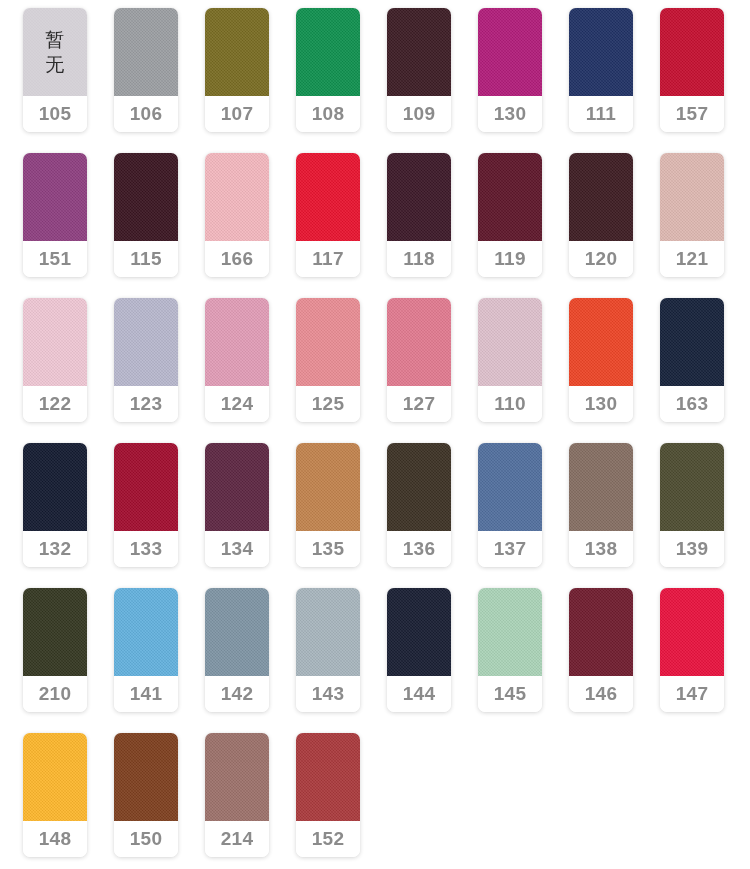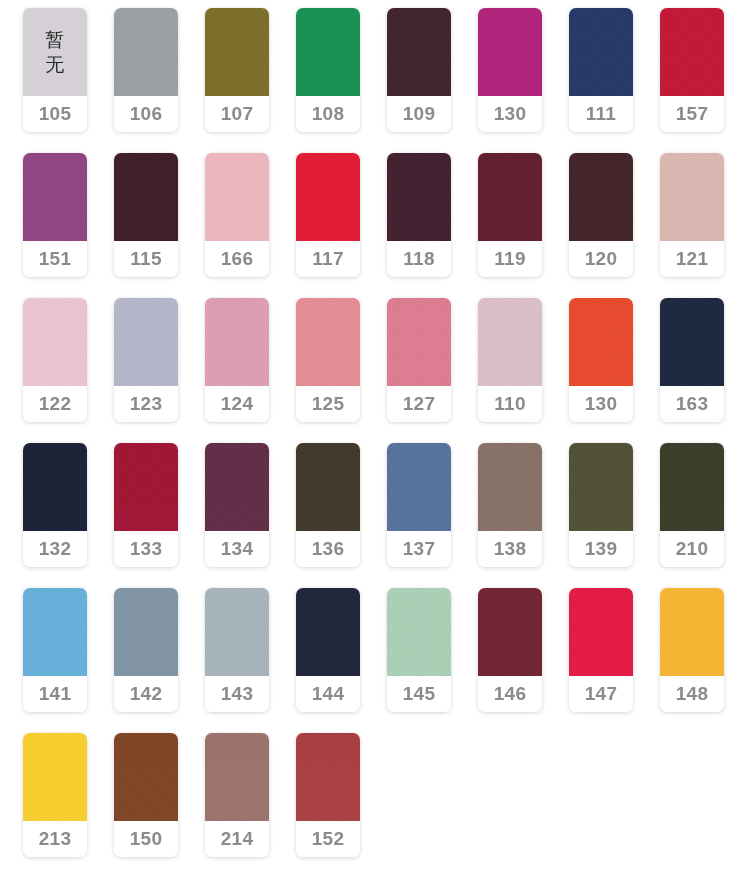--- a/index.html
+++ b/index.html
@@ -201,20 +201,24 @@
     </div>
     <div class="swatch-card">
       <div class="swatch-color" style="background: rgb(160, 10, 44);"></div>
       <div class="swatch-label">133</div>
     </div>
     <div class="swatch-card">
       <div class="swatch-color" style="background: rgb(91, 36, 64);"></div>
       <div class="swatch-label">134</div>
     </div>
     <div class="swatch-card">
+      <div class="swatch-color" style="background: rgb(192, 129, 75);"></div>
+      <div class="swatch-label">135</div>
+    </div>
+    <div class="swatch-card">
       <div class="swatch-color" style="background: rgb(58, 47, 34);"></div>
       <div class="swatch-label">136</div>
     </div>
     <div class="swatch-card">
       <div class="swatch-color" style="background: rgb(79, 109, 156);"></div>
       <div class="swatch-label">137</div>
     </div>
     <div class="swatch-card">
       <div class="swatch-color" style="background: rgb(131, 108, 96);"></div>
       <div class="swatch-label">138</div>
@@ -253,24 +257,20 @@
     </div>
     <div class="swatch-card">
       <div class="swatch-color" style="background: rgb(232, 16, 60);"></div>
       <div class="swatch-label">147</div>
     </div>
     <div class="swatch-card">
       <div class="swatch-color" style="background: rgb(251, 181, 42);"></div>
       <div class="swatch-label">148</div>
     </div>
     <div class="swatch-card">
-      <div class="swatch-color" style="background: rgb(251, 208, 37);"></div>
-      <div class="swatch-label">213</div>
-    </div>
-    <div class="swatch-card">
       <div class="swatch-color" style="background: rgb(124, 61, 28);"></div>
       <div class="swatch-label">150</div>
     </div>
     <div class="swatch-card">
       <div class="swatch-color" style="background: rgb(154, 111, 104);"></div>
       <div class="swatch-label">214</div>
     </div>
     <div class="swatch-card">
       <div class="swatch-color" style="background: rgb(168, 55, 58);"></div>
       <div class="swatch-label">152</div>

